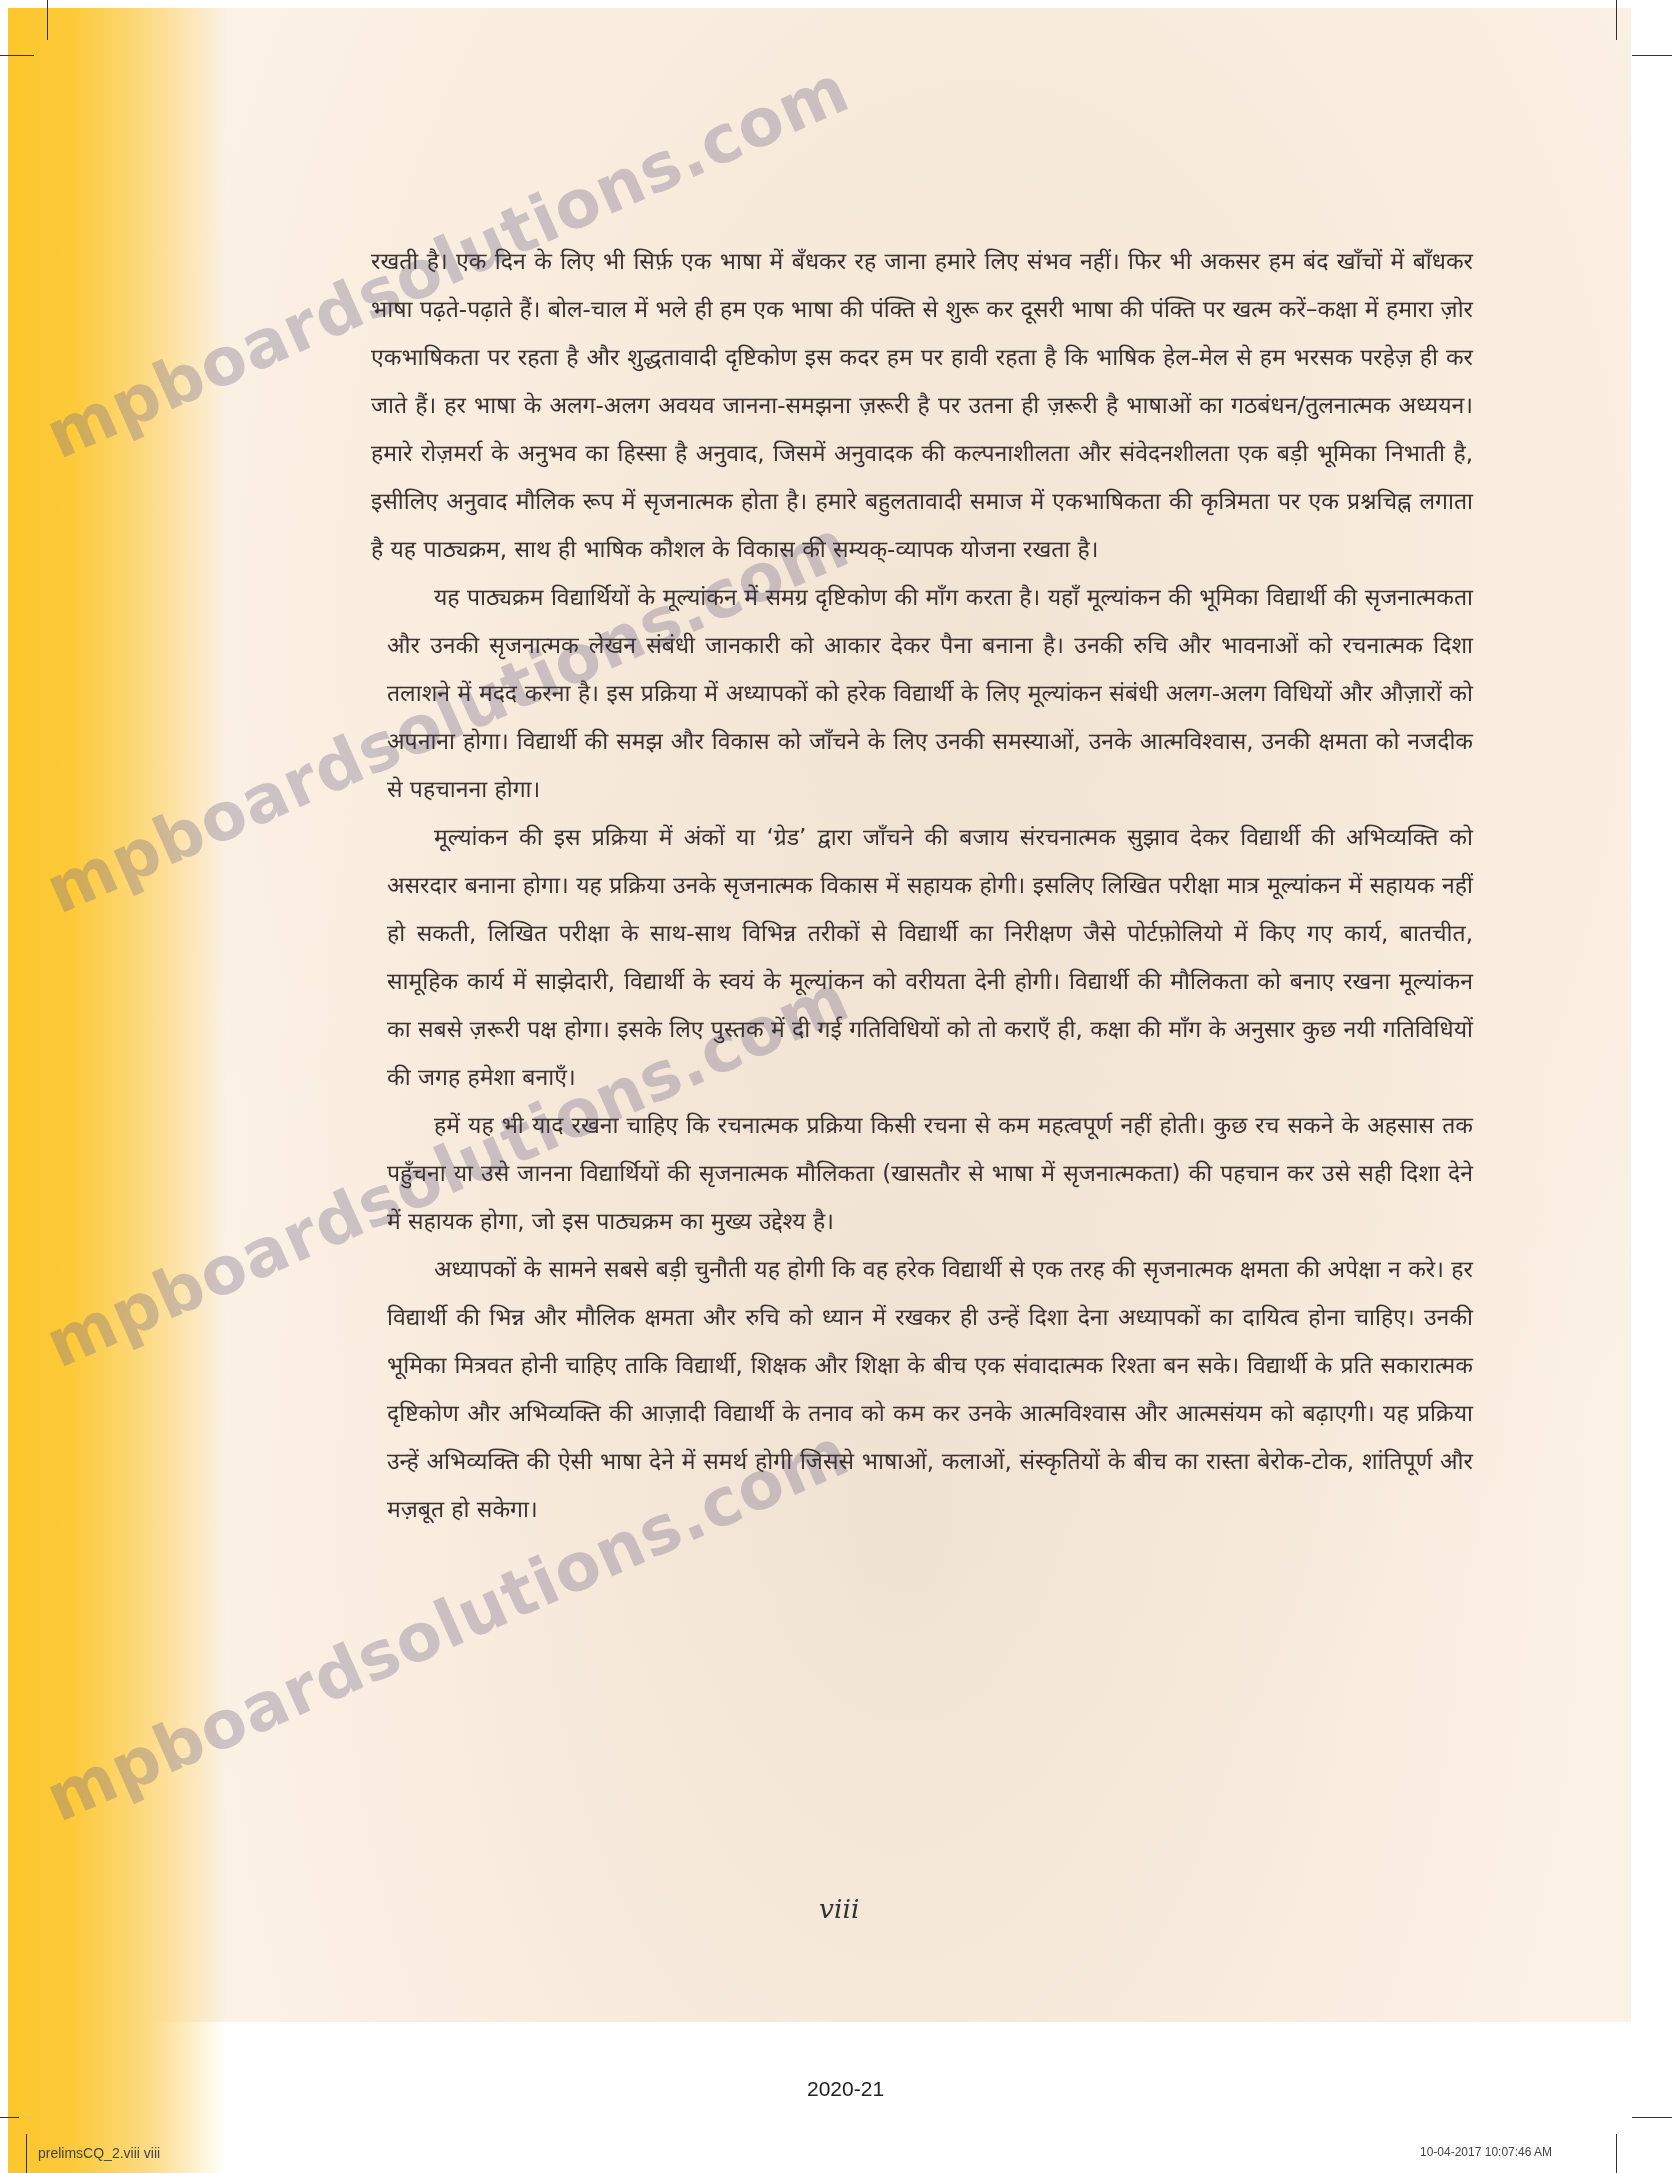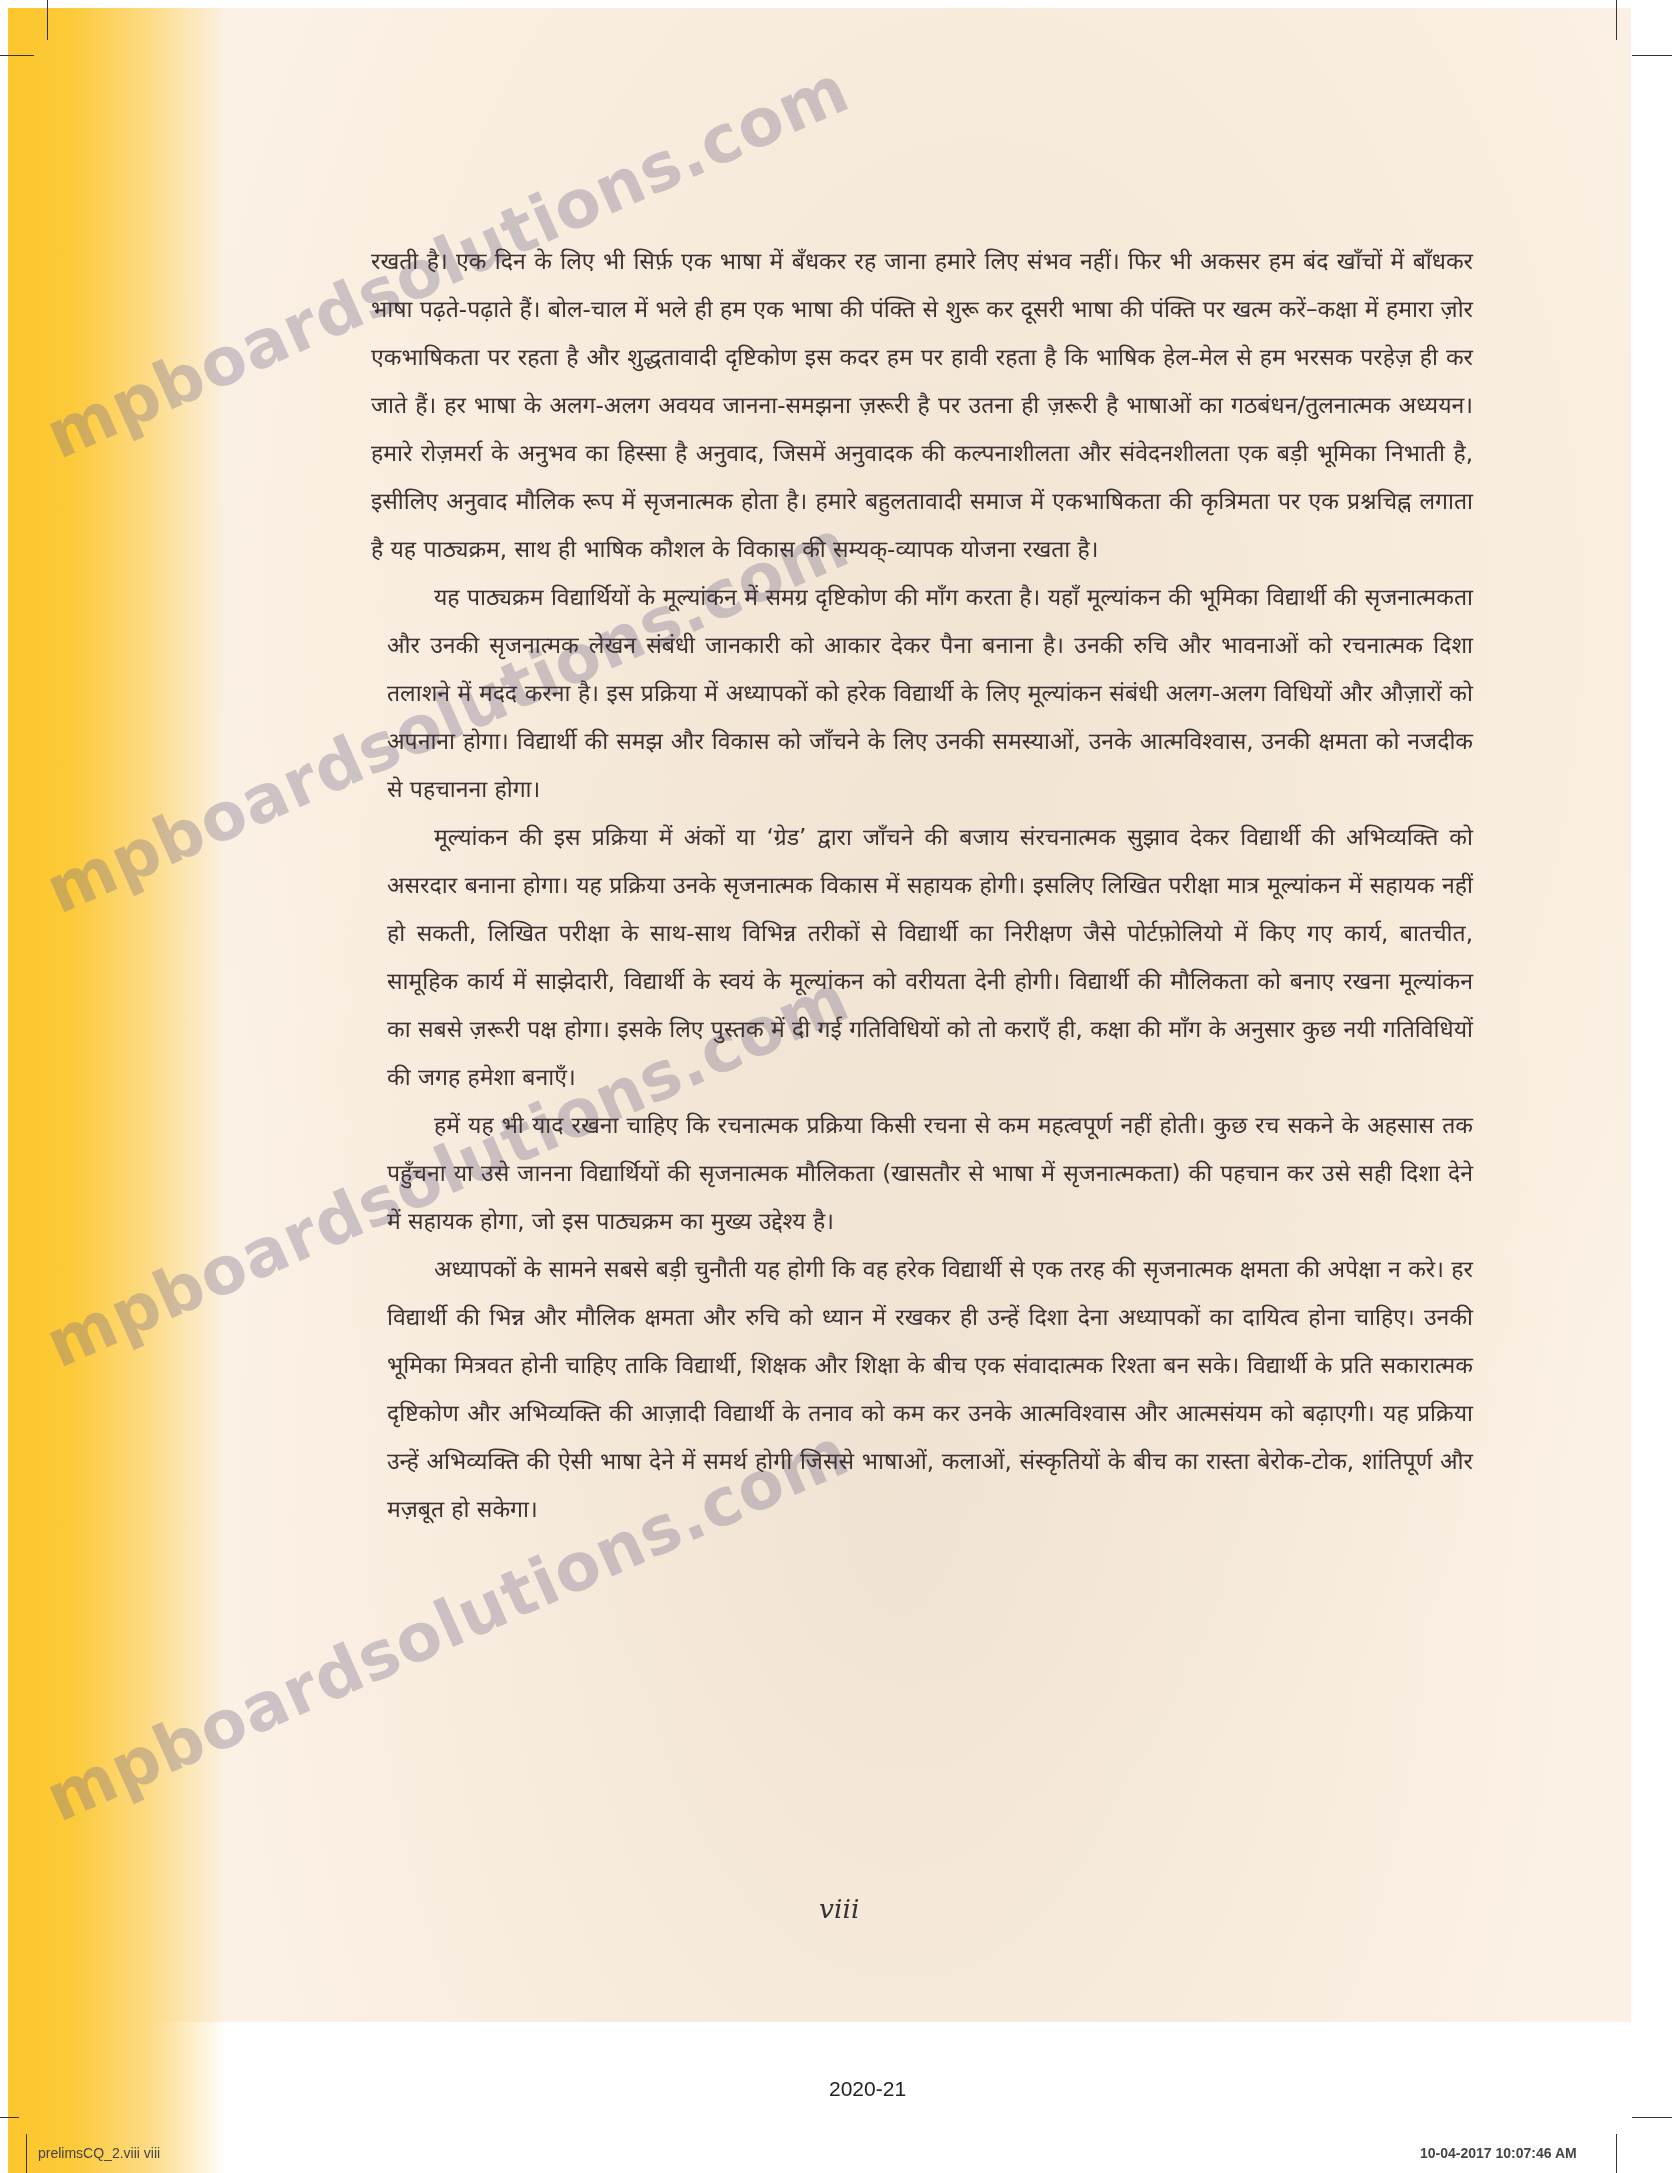--- a/index.html
+++ b/index.html
@@ -35,30 +35,30 @@
     font-size: 23px; line-height: 48px;
     text-align: justify;
   }
   .para { margin: 0; text-indent: 0; }
   .para.indent { text-indent: 47px; margin-left: 16px; }
   .page-num {
     position: absolute; left: 819px; top: 1893px; width: 76px; text-align: left;
     font-family: "DejaVu Serif", serif; font-style: italic; font-size: 26.5px; color: #333;
   }
   .year {
-    position: absolute; left: 829px; top: 2077px;
+    position: absolute; left: 807px; top: 2077px;
     font-family: "Liberation Sans", sans-serif; font-size: 21px; color: #222;
   }
   .slug-left {
     position: absolute; left: 38px; top: 2145px;
     font-family: "Liberation Sans", sans-serif; font-size: 14px; color: #444;
   }
   .slug-right {
     position: absolute; left: 1420px; top: 2145px;
-    font-family: "Liberation Sans", sans-serif; font-size: 14px; color: #444; font-weight: bold;
+    font-family: "Liberation Sans", sans-serif; font-size: 12px; color: #444;
   }
 </style>
 </head>
 <body>
 
 <div class="page-bg"></div>
 <div class="yellow-band"></div>
 
 <div class="crop" style="left:47px;top:0;width:0.9px;height:40px;"></div>
 <div class="crop" style="left:0;top:55px;width:34px;height:0.9px;"></div>

